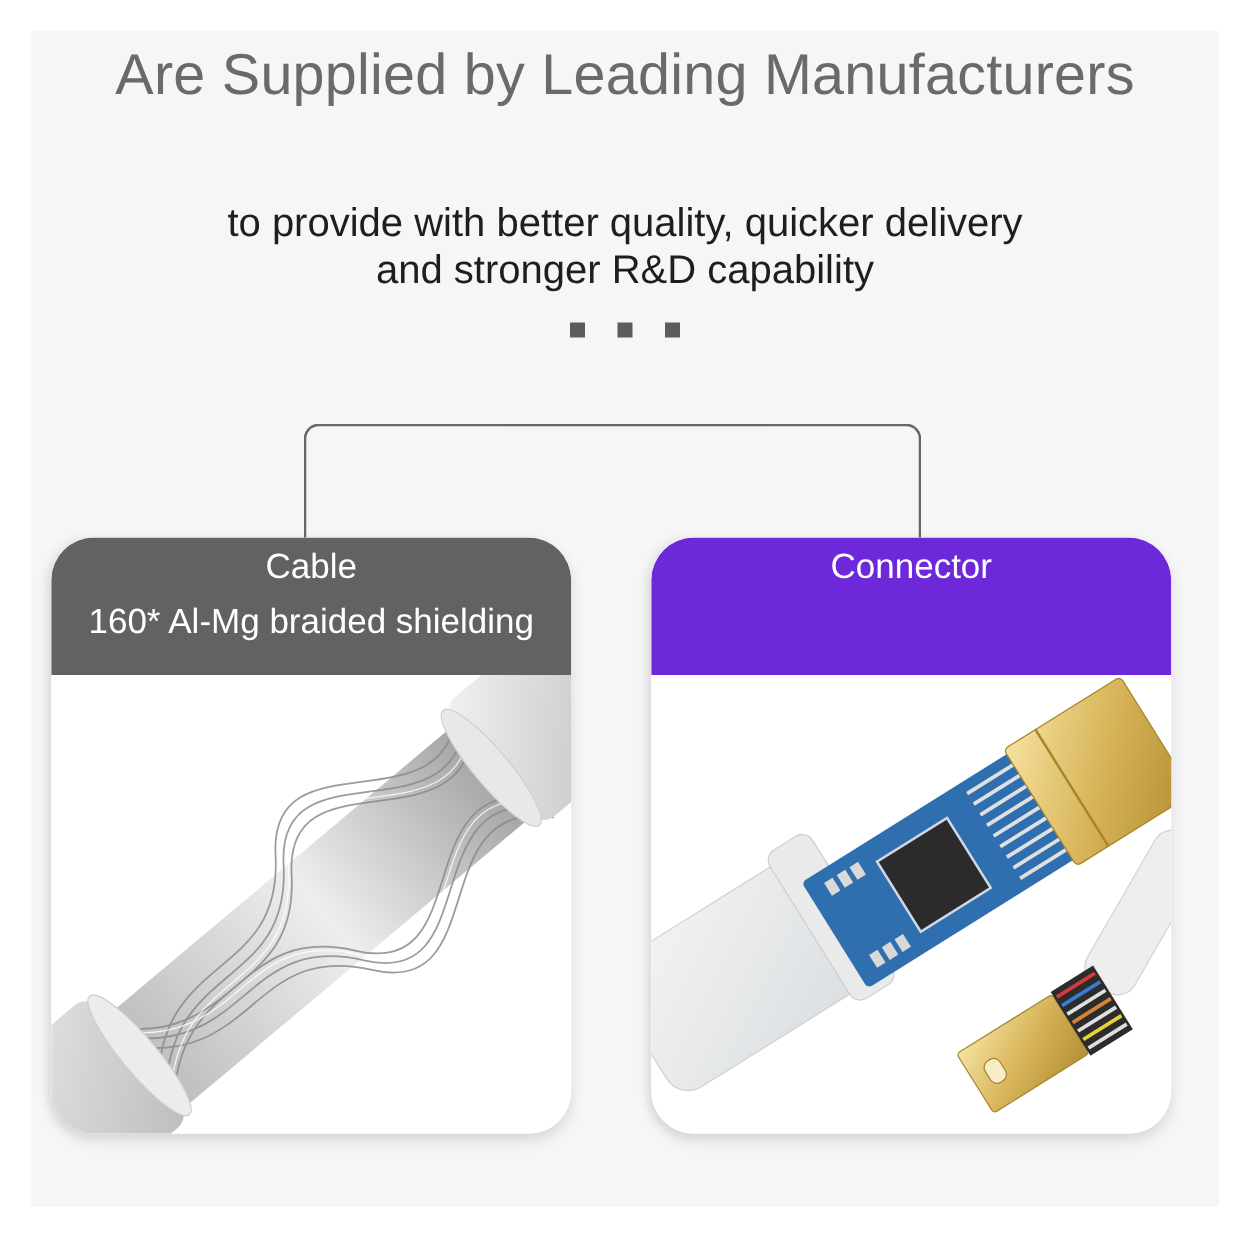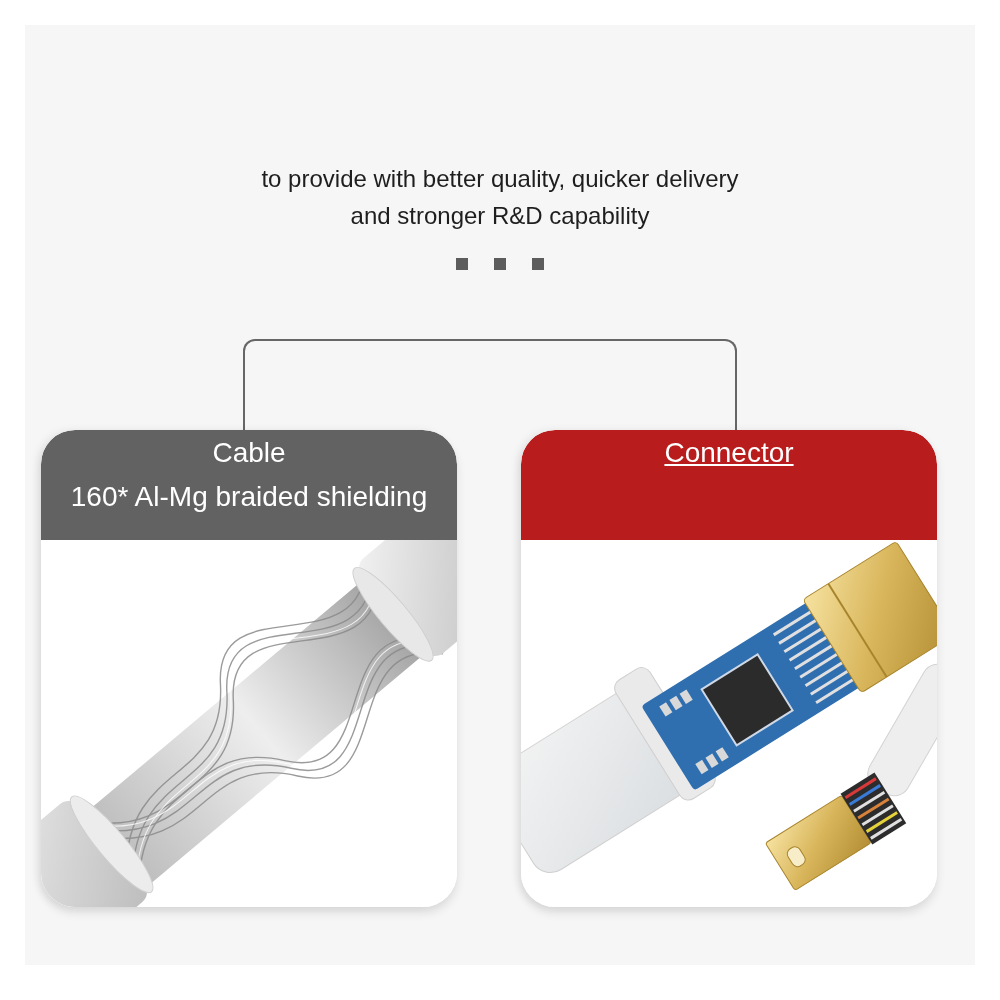--- a/index.html
+++ b/index.html
@@ -11,52 +11,53 @@
     .panel {
       position: absolute; left: 25px; top: 25px; width: 950px; height: 940px;
       background: #f6f6f6;
     }
     .headline {
       position: absolute; left: 0; top: 30px; width: 1000px; text-align: center;
       color: #6a6a6a; font-size: 46px; line-height: 58px; letter-spacing: 0.2px;
     }
     .subline {
       position: absolute; left: 0; top: 160px; width: 1000px; text-align: center;
-      color: #1e1e1e; font-size: 24px; line-height: 37px;
+      color: #1e1e1e; font-size: 32px; line-height: 37px;
     }
     .dots { position: absolute; left: 456px; top: 258px; display: flex; gap: 26px; }
     .dot { width: 12px; height: 12px; background: #5c5c5c; }
     .bracket {
       position: absolute; left: 243px; top: 339px; width: 490px; height: 120px;
       border: 2px solid #666; border-bottom: none; border-radius: 12px 12px 0 0;
     }
     .card {
       position: absolute; top: 430px; width: 416px; height: 477px;
       background: #ffffff; border-radius: 34px 34px 34px 34px;
       box-shadow: 0 6px 10px rgba(0,0,0,0.10), -4px 0 8px rgba(0,0,0,0.06);
       overflow: hidden;
     }
     .card.cable { left: 41px; }
     .card.conn  { left: 521px; }
     .card-head {
       height: 110px; color: #fff; text-align: center;
       border-radius: 34px 34px 0 0;
     }
     .cable .card-head { background: #626262; }
-    .conn .card-head  { background: #b91c1c; text-decoration: underline; }
+    .conn .card-head  { background: #6d28d9; }
     .card-title { font-size: 28px; line-height: 30px; padding-top: 8px; }
     .card-sub { font-size: 28px; line-height: 34px; margin-top: 12px; white-space: nowrap; }
     .card-photo { position: absolute; left: 0; top: 110px; width: 436px; height: 367px; }
   </style>
 </head>
 <body>
 
 <div class="panel"></div>
 
 <div class="headline">
+  <div>Are Supplied by Leading Manufacturers</div>
 </div>
 
 <div class="subline">
   <div>to provide with better quality, quicker delivery</div>
   <div>and stronger R&amp;D capability</div>
 </div>
 
 <div class="dots">
   <div class="dot"></div>
   <div class="dot"></div>

